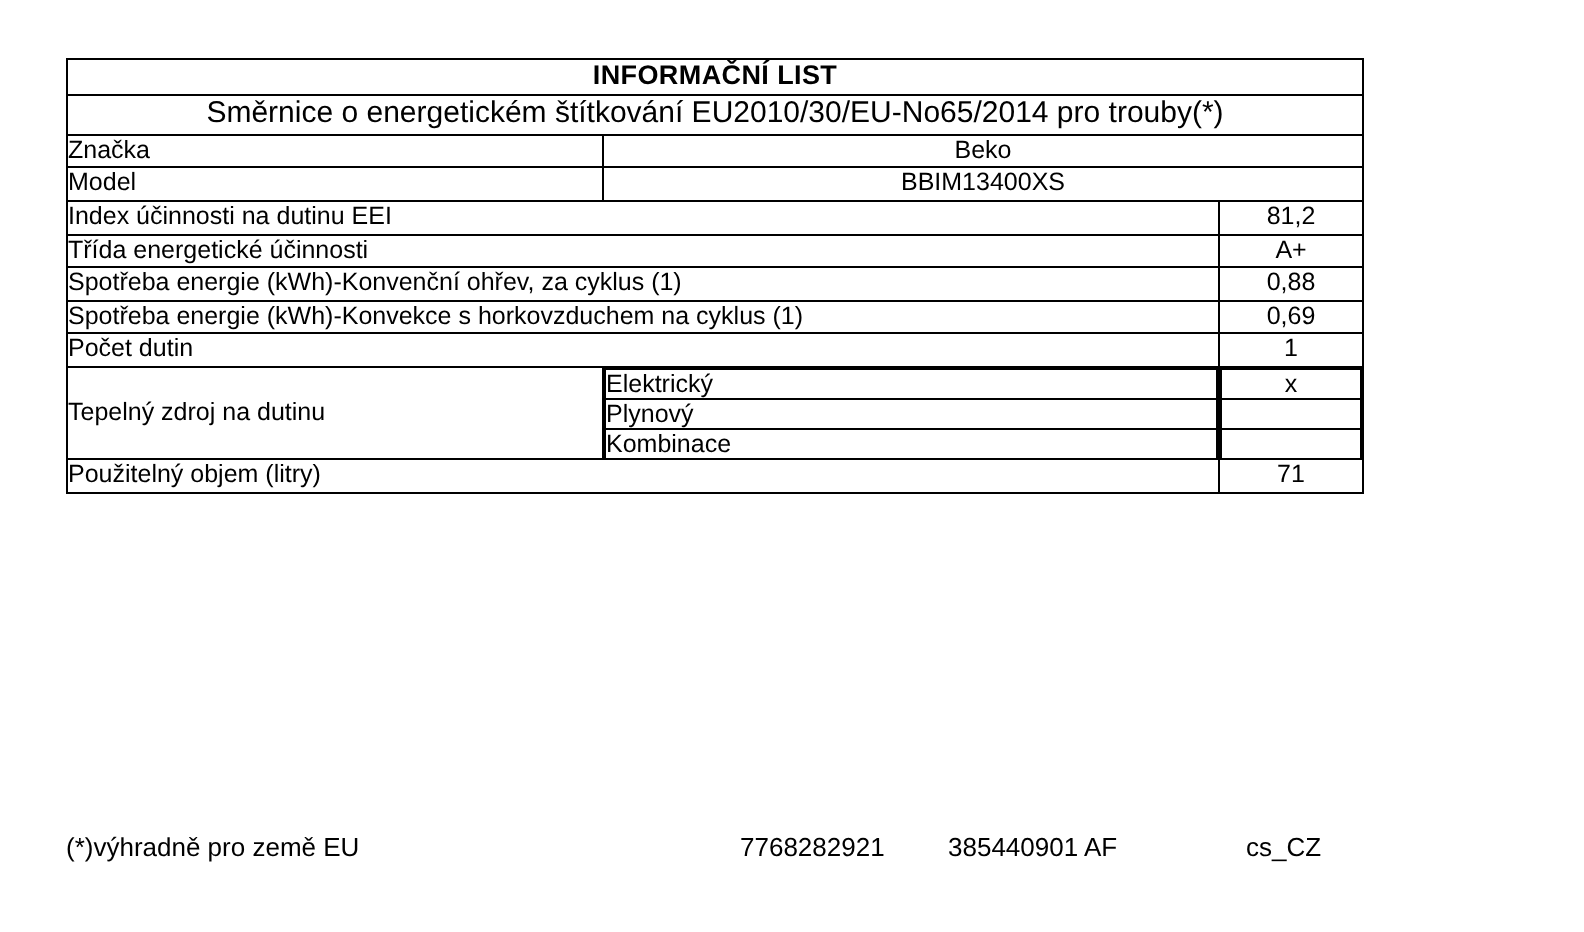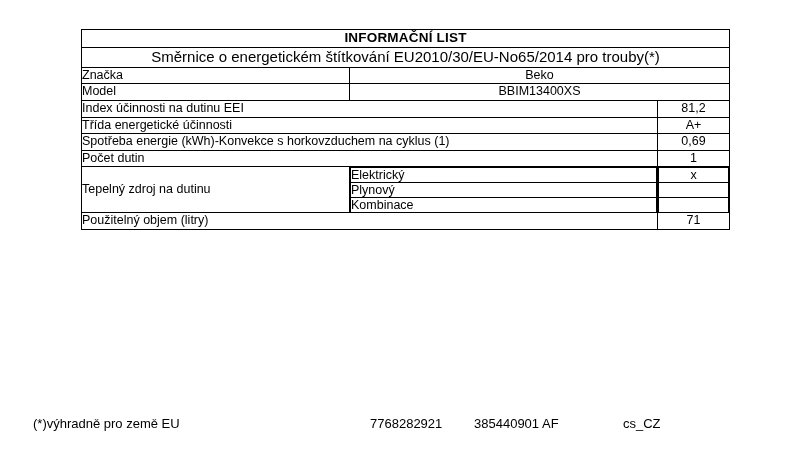--- a/index.html
+++ b/index.html
@@ -23,21 +23,20 @@
   .doc {
     position: absolute;
     left: 33px;
     top: 29px;
     width: 648px;
   }
   table.info {
     border-collapse: collapse;
     width: 100%;
     table-layout: fixed;
-    margin-left: 48px;
   }
   table.info td {
     border: 1px solid #000000;
     padding: 0;
     vertical-align: middle;
   }
   .cell {
     padding: 4px 6px;
     font-size: 12.5px;
     line-height: 1.25;
@@ -154,20 +153,24 @@
         <tr>
           <td colspan="2" class="cell label-cell tall">Index účinnosti na dutinu EEI</td>
           <td class="cell center-cell tall">81,2</td>
         </tr>
 
         <tr>
           <td colspan="2" class="cell label-cell mid">Třída energetické účinnosti</td>
           <td class="cell center-cell mid">A+</td>
         </tr>
 
+        <tr>
+          <td colspan="2" class="cell label-cell mid">Spotřeba energie (kWh)-Konvenční ohřev, za cyklus (1)</td>
+          <td class="cell center-cell mid">0,88</td>
+        </tr>
 
         <tr>
           <td colspan="2" class="cell label-cell tall">Spotřeba energie (kWh)-Konvekce s horkovzduchem na cyklus (1)</td>
           <td class="cell center-cell tall">0,69</td>
         </tr>
 
         <tr>
           <td colspan="2" class="cell label-cell mid">Počet dutin</td>
           <td class="cell center-cell mid">1</td>
         </tr>

